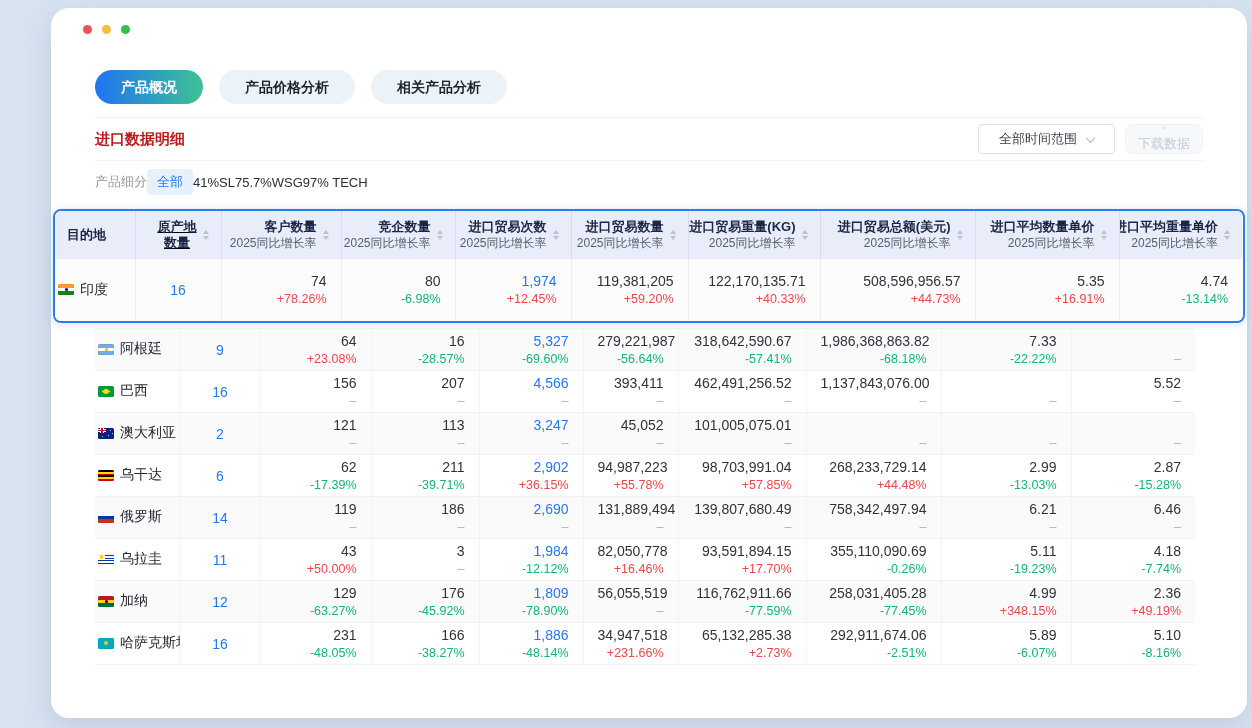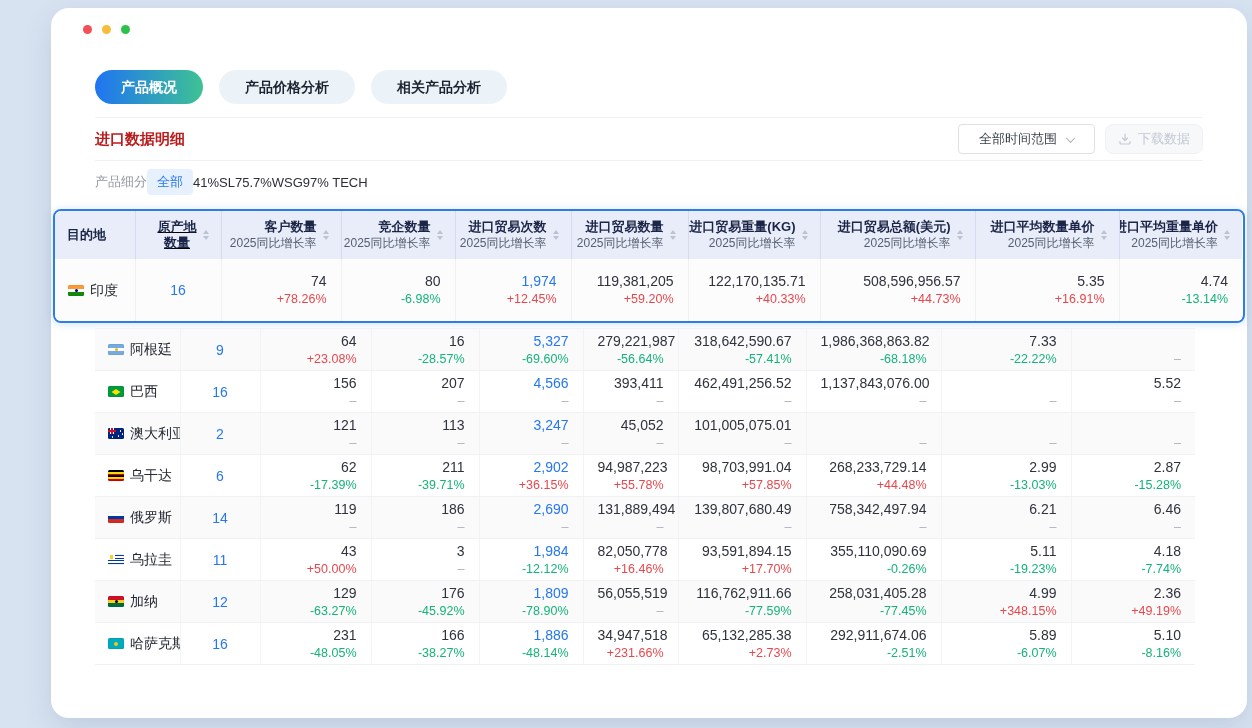--- a/index.html
+++ b/index.html
@@ -24,21 +24,21 @@
   
   .sec-head { margin-top:13px; border-top:1px solid #f0f1f4; border-bottom:1px solid #f0f1f4;
               height:44px; display:flex; align-items:center; justify-content:space-between; }
   .sec-title { font-size:15px; font-weight:700; color:#b91c1c;text-align:right; }
   .sec-ctrls { display:flex; gap:10px; align-items:center; }
   .time-select { height:30px; display:flex; align-items:center; gap:10px; padding:0 20px;
                  border:1px solid #dde1e8; border-radius:4px; font-size:13px; color:#3d434d; cursor:pointer; background:#fff; }
   .chev { width:7px; height:7px; border-right:1.4px solid #a9aeb8; border-bottom:1.4px solid #a9aeb8;
           transform:rotate(45deg) translate(-1px,-1px); }
   .dl-btn { height:30px; display:flex; align-items:center; gap:6px; padding:0 12px; border-radius:8px;
-            background:#f6f8fa; border:1px solid #eff1f4; font-size:13px; color:#c3c8d2; cursor:default; }
+            background:#f6f8fa; border:1px solid #eff1f4; font-size:13px; color:#c3c8d2; cursor:default;flex-direction:column; }
 
   
   .filters { height:42px; display:flex; align-items:center; font-size:13px; }
   .filters .flabel { color:#9297a1; }
   .fopt { color:#2a2e36; cursor:pointer; }
   .fopt.active { color:#2577f0; background:#e7f1fe; padding:4px 10px; border-radius:4px; }
 
   
   .pinned-box { margin:6px -42px 0; width:1192px; border:2.5px solid #2f7de4; border-radius:8px;
                 overflow:hidden; background:#fff; box-shadow:0 1px 8px rgba(47,125,228,.22); }
@@ -62,21 +62,21 @@
   .cd { width:0; height:0; border-left:3.5px solid transparent; border-right:3.5px solid transparent; border-top:4.5px solid #bcc2cf; }
 
   tr.pinned-row td { height:62px; background:#fcfcfd; }
   tr.data-row td { height:42px; border-bottom:1px solid #f0f1f3; border-top:1px solid #f0f1f3; }
   tr.data-row:nth-child(odd) td { background:#fafafb; }
   td { border-right:1px solid #f2f3f5; vertical-align:middle; }
   td:last-child { border-right:none; }
   tr.pinned-row td { border-right:1px solid #eef0f4; }
   tr.pinned-row td:last-child { border-right:none; }
 
-  .c-country { padding-left:13px; }
+  .c-country { padding-left:3px;font-family:Liberation Mono, monospace; }
   .cname { font-size:14px; color:#262a33; vertical-align:middle; }
   .c-qty { text-align:center; font-size:14px; color:#2577f0; cursor:pointer; }
   .c-num { text-align:right; padding:0 14px; }
   .c-num .v { font-size:14px; color:#2f333c; line-height:19px; }
   .c-num .v.blue { color:#2577f0; cursor:pointer; }
   .c-num .g { font-size:12.5px; line-height:17px; }
   .g.up { color:#e8474c; } .g.down { color:#14b377; } .g.na { color:#a8aeb8; }
 
   
   .flag { display:inline-block; width:16px; height:11px; border-radius:1.5px; margin-right:6px;

